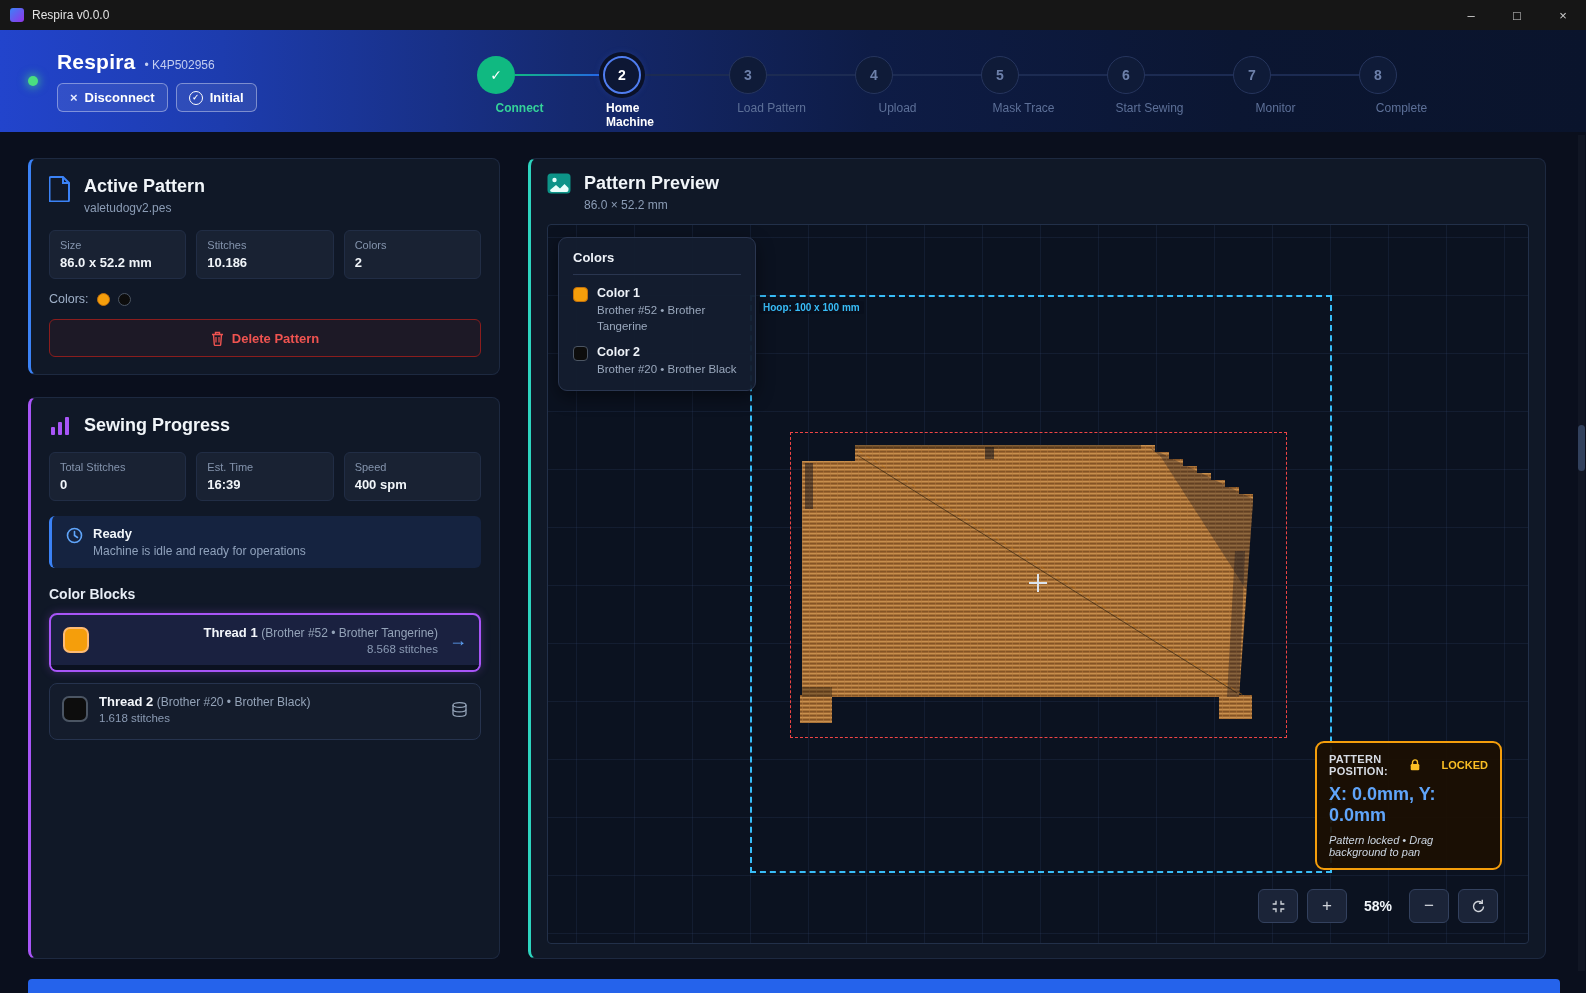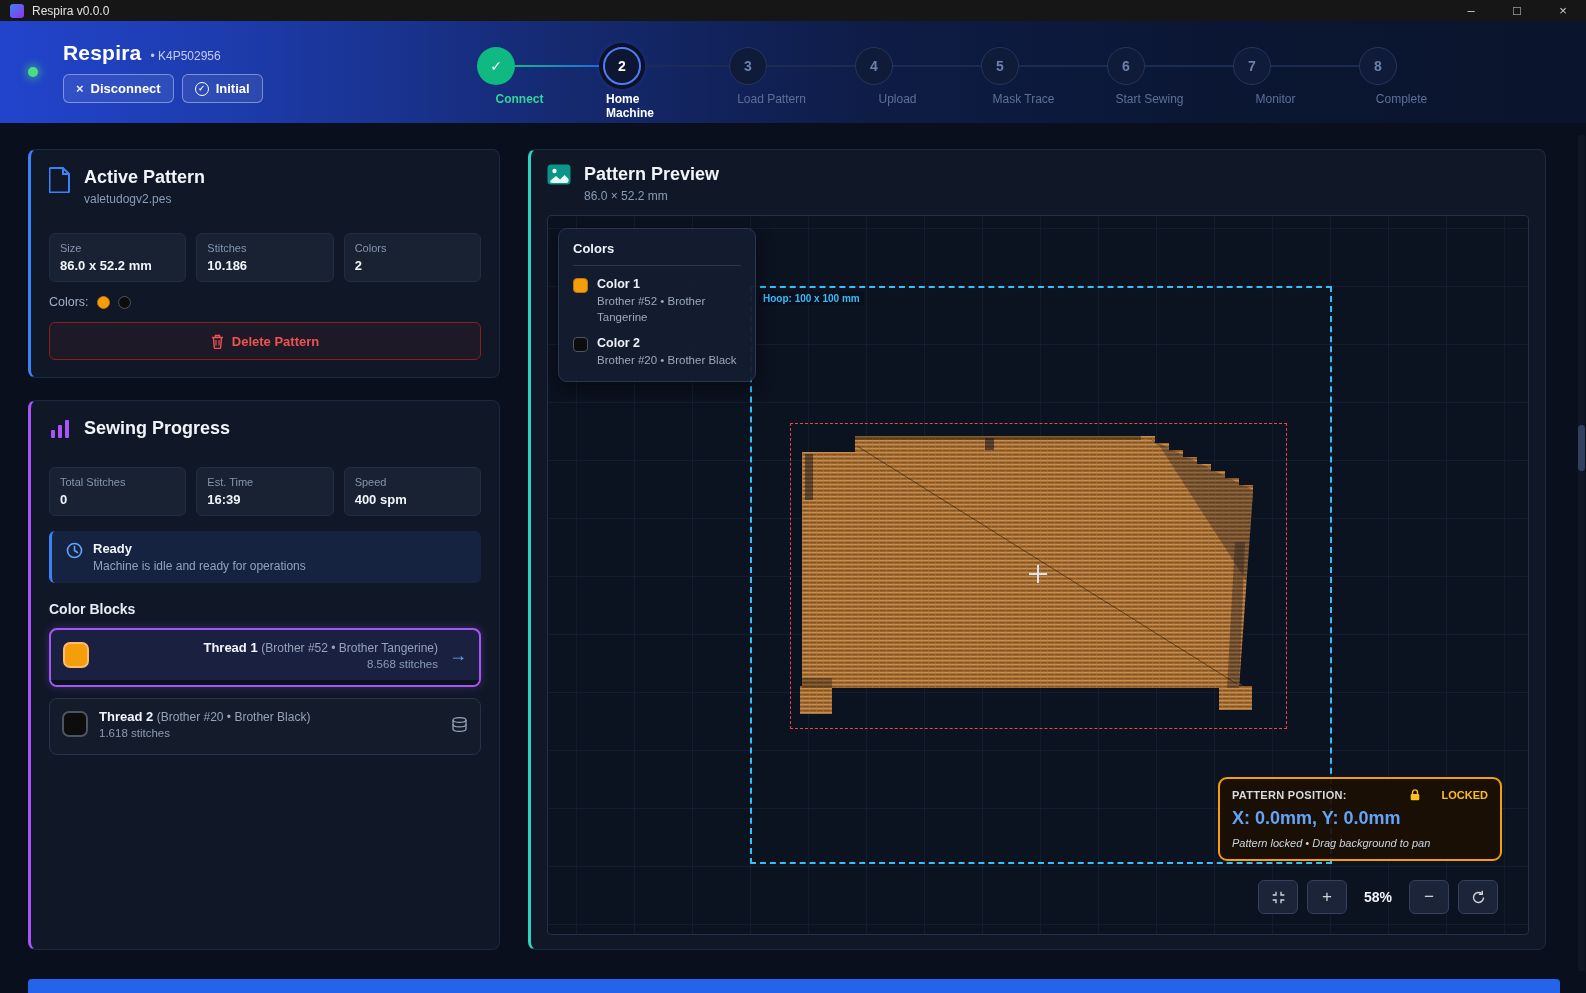--- a/index.html
+++ b/index.html
@@ -1,32 +1,32 @@
 <!DOCTYPE html>
 <html><head>
 <meta charset="utf-8">
 <style>
   * { margin:0; padding:0; box-sizing:border-box; }
   html,body { width:1586px; height:993px; overflow:hidden; background:#070b16;
     font-family:"Liberation Sans","DejaVu Sans",sans-serif; }
   .window { position:relative; width:1586px; height:993px; background:#0a0f1d; }
 
   
-  .titlebar { height:21px; background:#161616; display:flex; align-items:center; padding-left:10px; }
+  .titlebar { height:30px; background:#161616; display:flex; align-items:center; padding-left:10px; }
   .app-icon { width:14px; height:14px; border-radius:3px; margin-right:8px;
     background:linear-gradient(135deg,#3b82f6,#9333ea); }
   .tb-title { font-size:12px; color:#e3e3e3; }
   .tb-controls { margin-left:auto; display:flex; height:30px; }
   .tb-btn { width:46px; height:30px; display:flex; align-items:center; justify-content:center;
     color:#cfcfcf; font-size:13px; cursor:default; }
 
   
   .header { height:102px; position:relative; display:flex; align-items:center;
     background:linear-gradient(90deg,#2244cc 0%,#1d3cae 14%,#15296f 36%,#0e1c46 55%,#0b1632 78%,#0a142c 100%); }
-  .brand-wrap { display:flex; align-items:center; padding-left:28px;gap:6px; }
+  .brand-wrap { display:flex; align-items:center; padding-left:28px; }
   .status-dot { width:10px; height:10px; border-radius:50%; background:#4ade80;
     box-shadow:0 0 8px 2px rgba(74,222,128,.55); margin-right:19px; }
   .brand-title-row { display:flex; align-items:baseline; gap:9px; }
   .brand-name { font-size:21px; font-weight:800; color:#ffffff; letter-spacing:.2px; }
   .brand-serial { font-size:12px; color:#c3cdf0; }
   .brand-buttons { display:flex; gap:8px; margin-top:9px; }
   .hbtn { height:29px; padding:0 12px; display:flex; align-items:center; gap:7px; border-radius:6px;
     border:1px solid rgba(255,255,255,.38); background:rgba(255,255,255,.08);
     color:#fff; font-size:13px; font-weight:600; cursor:pointer; }
   .hbtn .x-ic { font-size:13px; color:#e8ecff; }
@@ -58,21 +58,21 @@
   .card.accent-blue   { border-left:3px solid #3b82f6; }
   .card.accent-purple { border-left:3px solid #a855f7; }
   .card.accent-teal   { border-left:3px solid #2dd4bf; }
 
   .card-head { display:flex; align-items:flex-start; gap:13px; }
   .card-title { font-size:18px; font-weight:700; color:#f1f5f9; }
   .card-sub { font-size:12px; color:#8b9cb5; margin-top:4px; }
 
   
   .ap-card { padding:17px 18px; }
-  .stats-row { display:flex; gap:10px; margin-top:27px; }
+  .stats-row { display:flex; gap:10px; margin-top:15px; }
   .stat { flex:1; background:#192233; border:1px solid #212d45; border-radius:6px; padding:8px 10px; }
   .stat-label { font-size:11px; color:#8494ad; }
   .stat-value { font-size:13px; font-weight:700; color:#f1f5f9; margin-top:4px; }
   .colors-row { display:flex; align-items:center; gap:8px; margin-top:13px; }
   .colors-row-label { font-size:12.5px; color:#9fb0c8; }
   .dot { width:13px; height:13px; border-radius:50%; display:inline-block; }
   .dot.d1 { border:1px solid #c2700b; }
   .dot.d2 { border:1px solid #4b5563; }
   .delete-btn { margin-top:13px; width:100%; height:38px; display:flex; align-items:center; justify-content:center;
     gap:8px; background:rgba(127,29,29,.12); border:1px solid #8b1d1d; border-radius:6px;
@@ -118,21 +118,21 @@
 
   .hoop { position:absolute; left:202px; top:70px; width:582px; height:578px; border:2px dashed #38bdf8; }
   .hoop-label { position:absolute; left:7px; top:4px; font-size:10px; font-weight:700; color:#38bdf8;
     background:rgba(8,14,28,.7); padding:1px 4px; border-radius:3px; }
   .red-rect { position:absolute; left:242px; top:207px; width:497px; height:306px; border:1.5px dashed #ef4444; }
   .pattern-svg { position:absolute; left:251px; top:216px; width:459px; height:287px; }
   .crosshair { position:absolute; left:481px; top:349px; width:18px; height:18px; }
   .crosshair::before { content:""; position:absolute; left:0; top:8px; width:18px; height:2px; background:#dbe3ee; }
   .crosshair::after  { content:""; position:absolute; left:8px; top:0; width:2px; height:18px; background:#dbe3ee; }
 
-  .pos-overlay { position:absolute; right:26px; bottom:73px; width:284px; background:rgba(28,15,2,.93);
+  .pos-overlay { position:absolute; right:26px; bottom:73px; width:187px; background:rgba(28,15,2,.93);
     border:2px solid #f59e0b; border-radius:9px; padding:10px 12px; z-index:5; }
   .pos-row1 { display:flex; align-items:center; justify-content:space-between; }
   .pos-title { font-size:11px; font-weight:700; color:#d6dbe3; letter-spacing:.3px; }
   .pos-locked { display:flex; align-items:center; gap:22px; font-size:11px; font-weight:800; color:#fbbf24; }
   .pos-coords { font-size:18px; font-weight:700; color:#60a5fa; margin-top:7px; }
   .pos-hint { font-size:11px; font-style:italic; color:#cbd5e1; margin-top:8px; }
 
   .zoom-bar { position:absolute; right:30px; bottom:20px; display:flex; align-items:center; gap:9px; z-index:5; }
   .zbtn { width:40px; height:34px; background:#1b2438; border:1px solid #33415e; border-radius:6px;
     color:#d1d5db; font-size:17px; display:flex; align-items:center; justify-content:center; cursor:pointer; }

